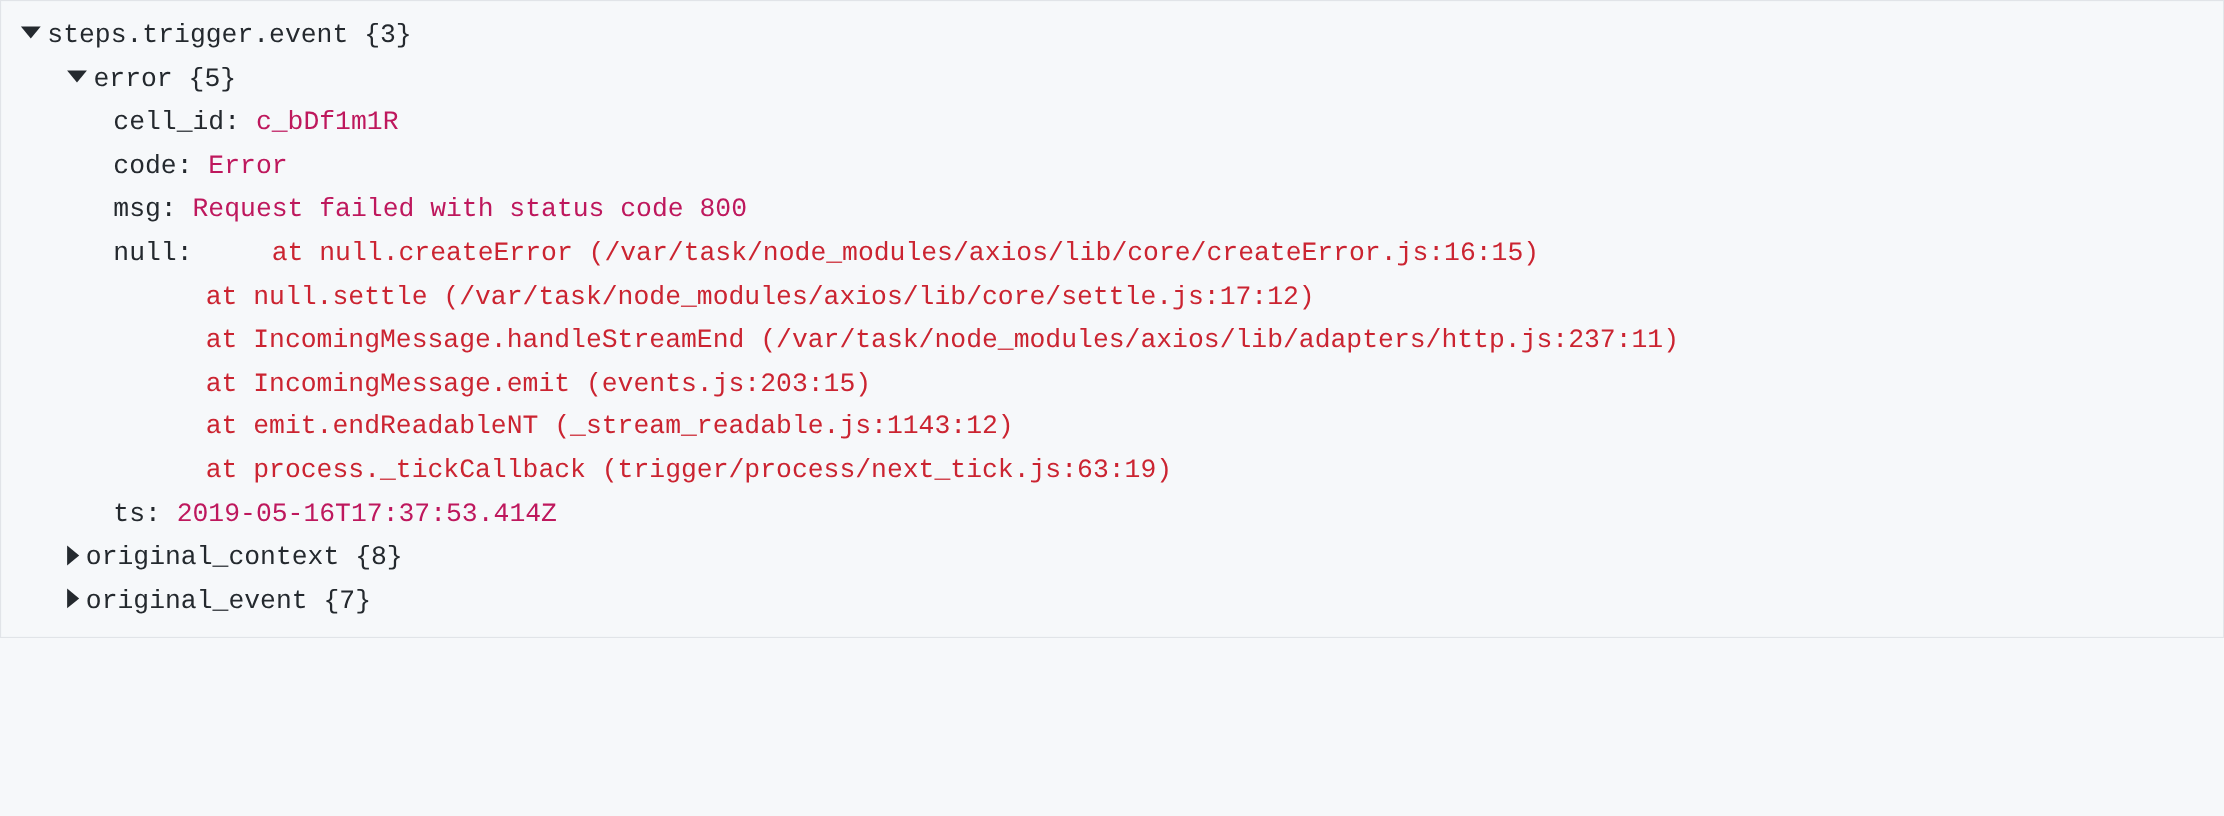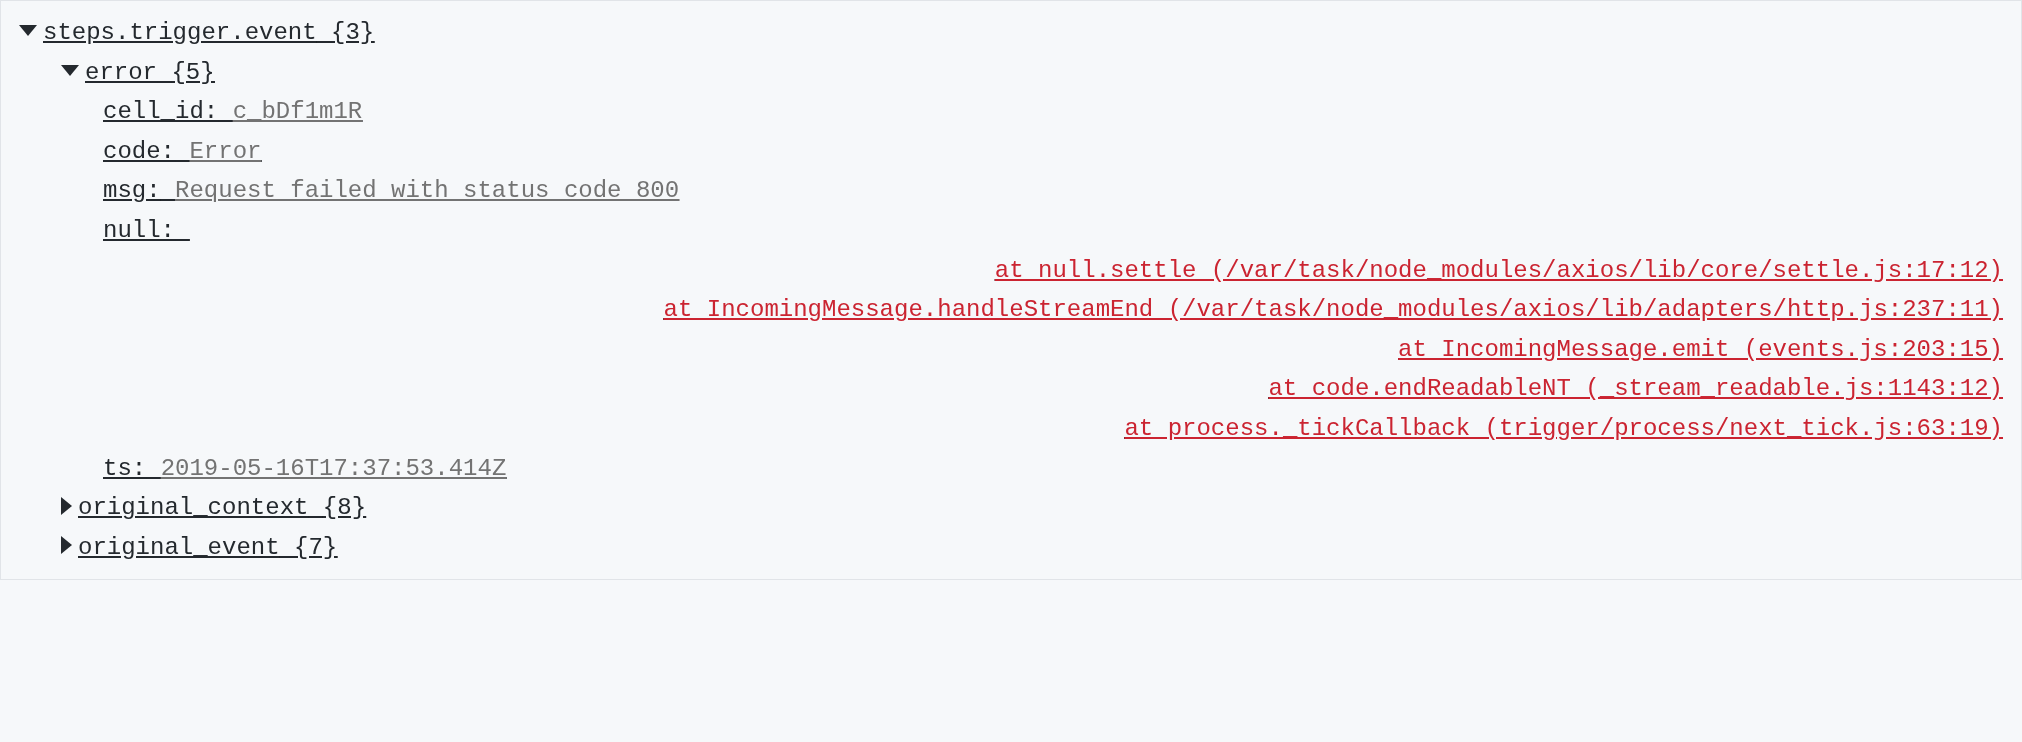--- a/index.html
+++ b/index.html
@@ -1,35 +1,34 @@
 <!DOCTYPE html>
 <html><head>
   <meta charset="utf-8">
   <style>
     * {
       margin: 0;
       padding: 0;
       box-sizing: border-box;
-      text-decoration: underline;
     }
     body {
       font-family: "SF Mono", "Monaco", "Menlo", "Consolas", "Liberation Mono", "Courier New", monospace;
       font-size: 24px;
       line-height: 1.65;
       background: #f6f8fa;
       color: #24292e;
       padding: 12px 18px;
       border: 1px solid #e1e4e8;
     }
     .node {
       white-space: nowrap;
     }
     .indent-1 { padding-left: 42px; }
     .indent-2 { padding-left: 84px; }
-    .indent-3 { padding-left: 168px; text-align: right; }
+    .indent-3 { padding-left: 168px; }
     .toggle {
       display: inline-block;
       width: 0;
       height: 0;
       vertical-align: middle;
       margin-right: 6px;
       position: relative;
       top: -2px;
     }
     .toggle-down {
@@ -42,21 +41,21 @@
       border-bottom: 9px solid transparent;
       border-left: 11px solid #24292e;
     }
     .key {
       color: #24292e;
     }
     .count {
       color: #24292e;
     }
     .value {
-      color: #737373;
+      color: #be185d;
     }
     .stack-line {
       color: #cb2431;
     }
     .stack-row {
       display: flex;
       flex-wrap: nowrap;
     }
   </style>
 </head>
@@ -78,32 +77,33 @@
   <span class="key">code:</span> <span class="value">Error</span>
 </div>
 
 <div class="node indent-2">
   <span class="key">msg:</span> <span class="value">Request failed with status code 800</span>
 </div>
 
 <div class="node indent-2 stack-row">
   <span class="key">null:</span>
     <span>&nbsp;</span>
+    <span class="stack-line" style="white-space:pre">    at null.createError (/var/task/node_modules/axios/lib/core/createError.js:16:15)</span>
 </div>
 <div class="node indent-3">
   <span class="stack-line">at null.settle (/var/task/node_modules/axios/lib/core/settle.js:17:12)</span>
 </div>
 <div class="node indent-3">
   <span class="stack-line">at IncomingMessage.handleStreamEnd (/var/task/node_modules/axios/lib/adapters/http.js:237:11)</span>
 </div>
 <div class="node indent-3">
   <span class="stack-line">at IncomingMessage.emit (events.js:203:15)</span>
 </div>
 <div class="node indent-3">
-  <span class="stack-line">at code.endReadableNT (_stream_readable.js:1143:12)</span>
+  <span class="stack-line">at emit.endReadableNT (_stream_readable.js:1143:12)</span>
 </div>
 <div class="node indent-3">
   <span class="stack-line">at process._tickCallback (trigger/process/next_tick.js:63:19)</span>
 </div>
 
 <div class="node indent-2">
   <span class="key">ts:</span> <span class="value">2019-05-16T17:37:53.414Z</span>
 </div>
 
 <div class="node indent-1">

